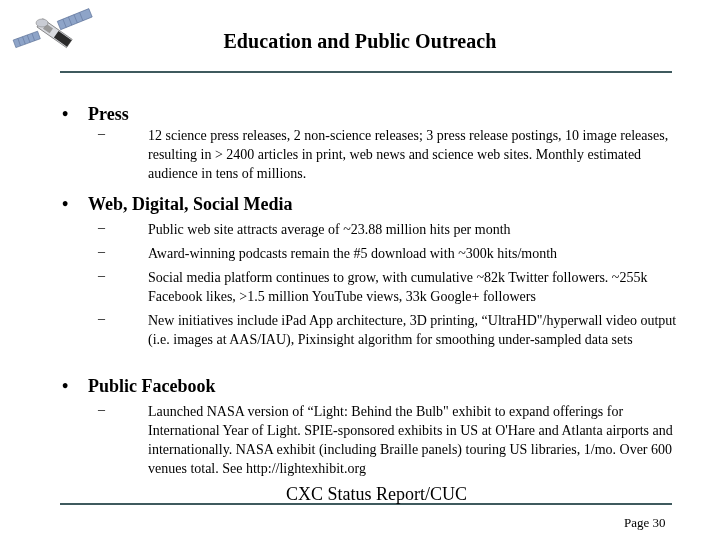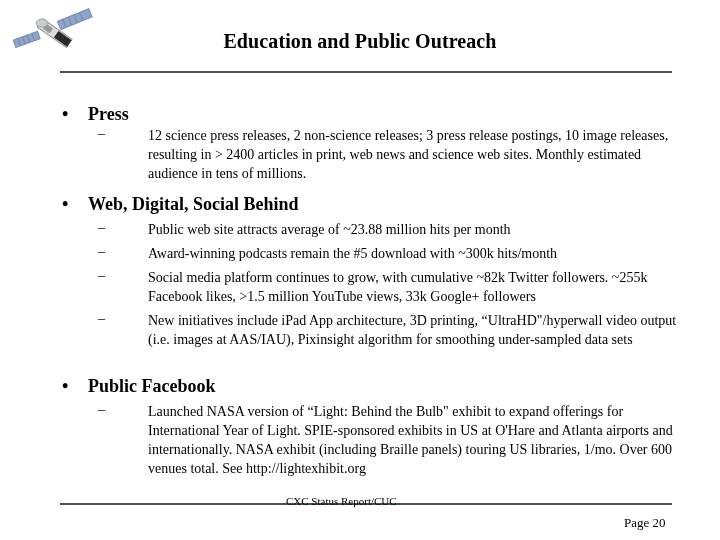--- a/index.html
+++ b/index.html
@@ -10,21 +10,21 @@
       font-size: 20px; font-weight: bold; letter-spacing: 0.1px; }
     .rule { position: absolute; left: 60px; width: 612px; height: 2px; background: #3f5a5e; }
     .rule.top { top: 71px; }
     .rule.bottom { top: 503px; }
     .section { position: absolute; left: 0; width: 720px; }
     .bullet { position: absolute; left: 62px; font-size: 18px; font-weight: bold; }
     .heading { position: absolute; left: 88px; font-size: 18px; font-weight: bold; white-space: nowrap; }
     .sub { position: absolute; left: 98px; width: 560px; }
     .dash { position: absolute; left: 0; top: 0; font-size: 14px; }
     .subtext { position: absolute; left: 22px; width: 540px; font-size: 14px; line-height: 19px; margin-left: 28px; }
-    .footer-center { position: absolute; left: 286px; top: 495px; font-size: 11px; text-align: center; }
+    .footer-center { position: absolute; left: 286px; top: 484px; font-size: 18px; text-align: center; }
     .footer-page { position: absolute; left: 624px; top: 515px; font-size: 13px; }
   </style>
 </head>
 <body>
 
 <svg class="logo" viewBox="0 0 88 46">
 
   <g transform="rotate(-20 22 36)">
     <rect x="8" y="31" width="26" height="8" fill="#8ea4c8" stroke="#5a6f96" stroke-width="0.6"></rect>
     <line x1="13" y1="31" x2="13" y2="39" stroke="#5a6f96" stroke-width="0.5"></line>
@@ -56,21 +56,21 @@
   <span class="bullet" style="top:104px">•</span>
   <span class="heading" style="top:104px">Press</span>
   <div class="sub" style="top:126px">
     <span class="dash">–</span>
     <div class="subtext">12 science press releases, 2 non-science releases; 3 press release postings, 10 image releases, resulting in &gt; 2400 articles in print, web news and science web sites. Monthly estimated audience in tens of millions.</div>
   </div>
 </div>
 
 <div class="section">
   <span class="bullet" style="top:194px">•</span>
-  <span class="heading" style="top:194px">Web, Digital, Social Behind</span>
+  <span class="heading" style="top:194px">Web, Digital, Social Media</span>
   <div class="sub" style="top:220px">
     <span class="dash">–</span>
     <div class="subtext">Public web site attracts average of ~23.88 million hits per month</div>
   </div>
   <div class="sub" style="top:244px">
     <span class="dash">–</span>
     <div class="subtext">Award-winning podcasts remain the #5 download with ~300k hits/month</div>
   </div>
   <div class="sub" style="top:268px">
     <span class="dash">–</span>
@@ -86,13 +86,13 @@
   <span class="bullet" style="top:376px">•</span>
   <span class="heading" style="top:376px">Public Facebook</span>
   <div class="sub" style="top:402px">
     <span class="dash">–</span>
     <div class="subtext">Launched NASA version of “Light: Behind the Bulb" exhibit to expand offerings for International Year of Light. SPIE-sponsored exhibits in US at O'Hare and Atlanta airports and internationally. NASA exhibit (including Braille panels) touring US libraries, 1/mo. Over 600 venues total. See http://lightexhibit.org</div>
   </div>
 </div>
 
 <div class="rule bottom"></div>
 <div class="footer-center">CXC Status Report/CUC</div>
-<div class="footer-page">Page 20</div>
+<div class="footer-page">Page 30</div>
 
 </body></html>

